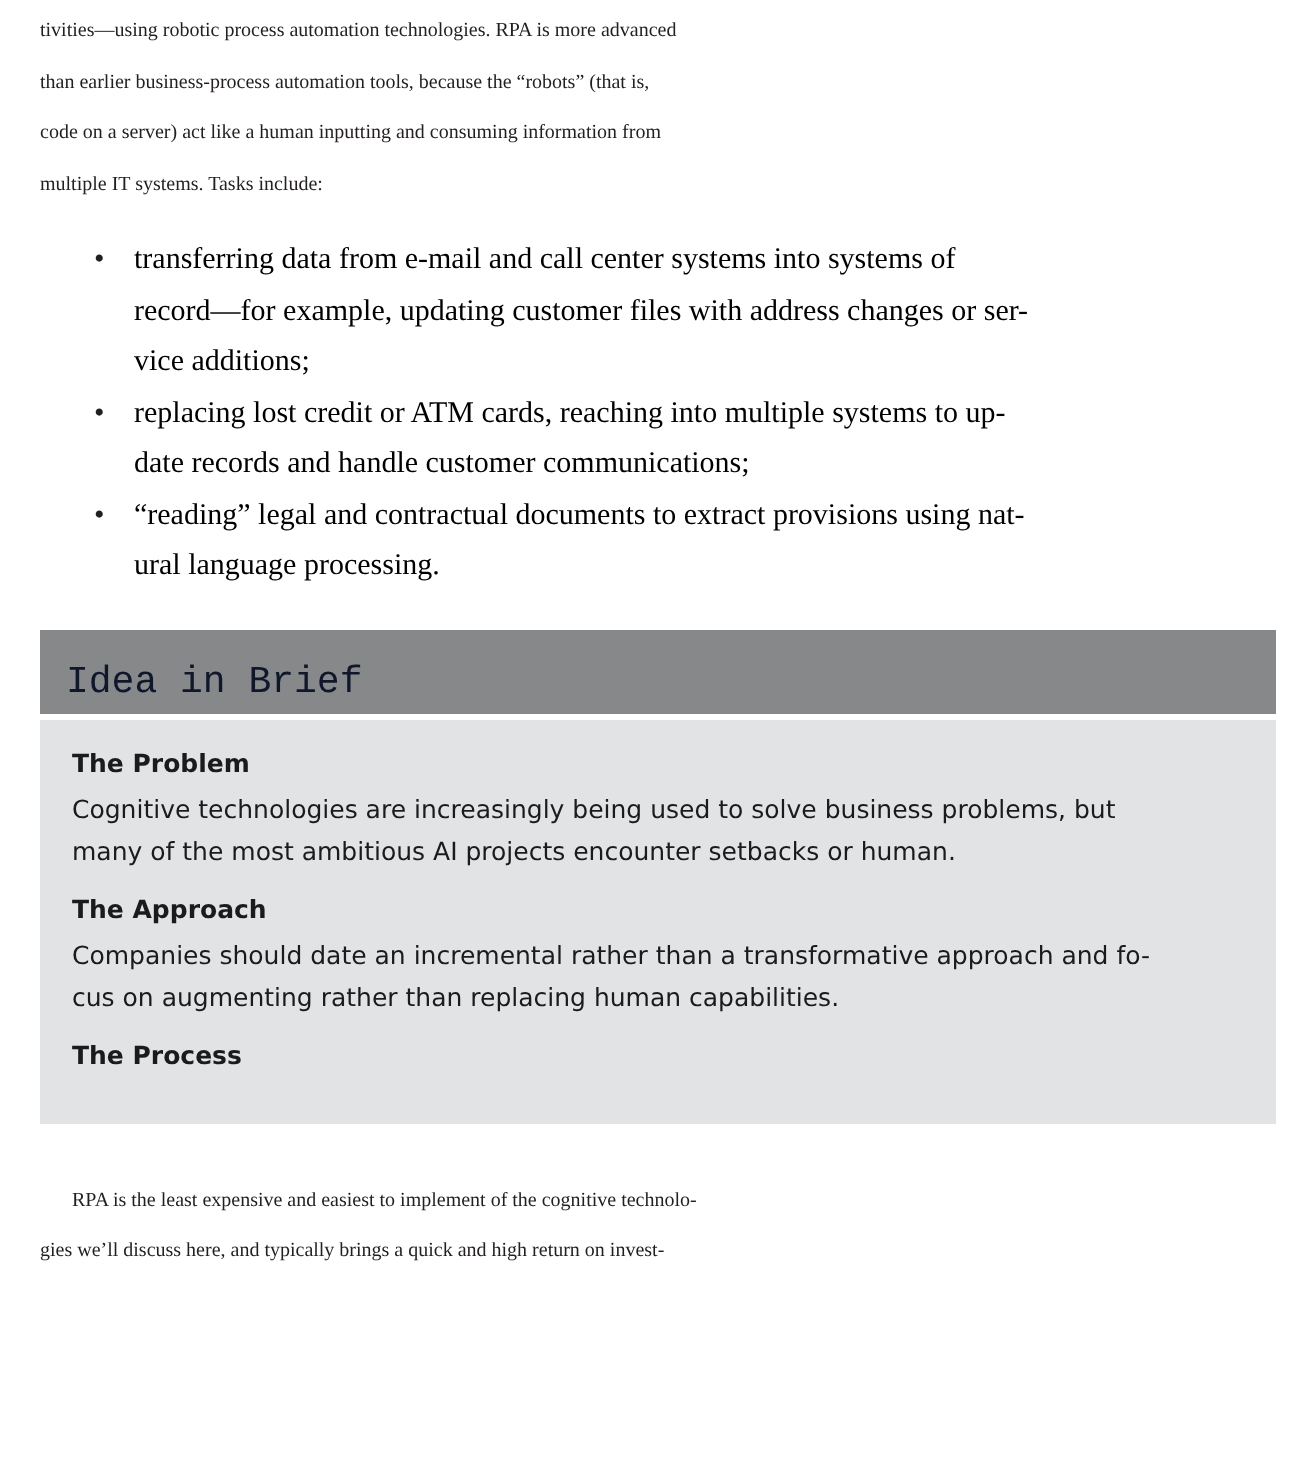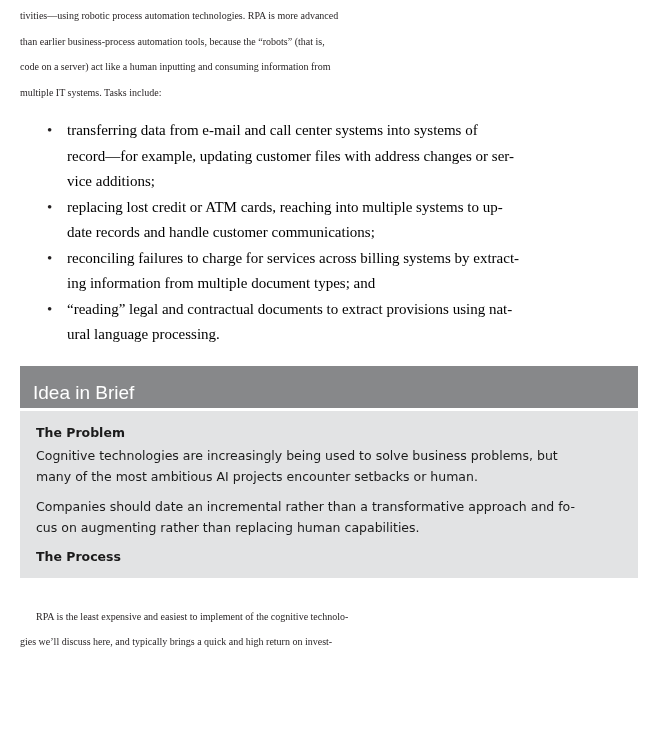--- a/index.html
+++ b/index.html
@@ -43,30 +43,30 @@
     left: 27px;
     top: 0;
     font-size: 15px;
     color: #231f20;
   }
   .brief {
     margin-top: 18px;
   }
   .brief-header {
     background: #87888a;
-    color: #ffffff;
-    font-family: Liberation Sans, sans-serif;
+    color: #0f172a;
+    font-family: Liberation Mono, monospace;
     font-size: 19px;
     line-height: 19px;
     padding: 17px 10px 6px 13px;
   }
   .brief-body {
     background: #e2e3e4;
     margin-top: 3px;
-    padding: 12px 16px 9px 16px;
+    padding: 12px 16px 22px 16px;
     font-family: "DejaVu Sans", sans-serif;
     color: #1b1b1b;
   }
   .brief-section { margin: 0 0 9px 0; }
   .brief-section:last-child { margin-bottom: 0; }
   .brief-heading {
     font-size: 12.5px;
     line-height: 19px;
     font-weight: bold;
     margin: 0 0 3px 0;
@@ -90,37 +90,36 @@
 than earlier business-process automation tools, because the “robots” (that is,
 code on a server) act like a human inputting and consuming information from
 multiple IT systems. Tasks include:</p>
 
   <ul class="bullets">
     <li>transferring data from e-mail and call center systems into systems of
 record—for example, updating customer files with address changes or ser-
 vice additions;</li>
     <li>replacing lost credit or ATM cards, reaching into multiple systems to up-
 date records and handle customer communications;</li>
-    <li>reconciling failures to charge for services across billing systems by extract-
-ing information from multiple document types; and</li>
     <li>“reading” legal and contractual documents to extract provisions using nat-
 ural language processing.</li>
   </ul>
 
   <section class="brief">
     <div class="brief-header">Idea in Brief</div>
     <div class="brief-body">
 
       <div class="brief-section">
         <div class="brief-heading">The Problem</div>
         <div class="brief-text">Cognitive technologies are increasingly being used to solve business problems, but
 many of the most ambitious AI projects encounter setbacks or human.</div>
       </div>
 
       <div class="brief-section">
+        <div class="brief-heading">The Approach</div>
         <div class="brief-text">Companies should date an incremental rather than a transformative approach and fo-
 cus on augmenting rather than replacing human capabilities.</div>
       </div>
 
       <div class="brief-section">
         <div class="brief-heading">The Process</div>
       </div>
 
     </div>
   </section>

